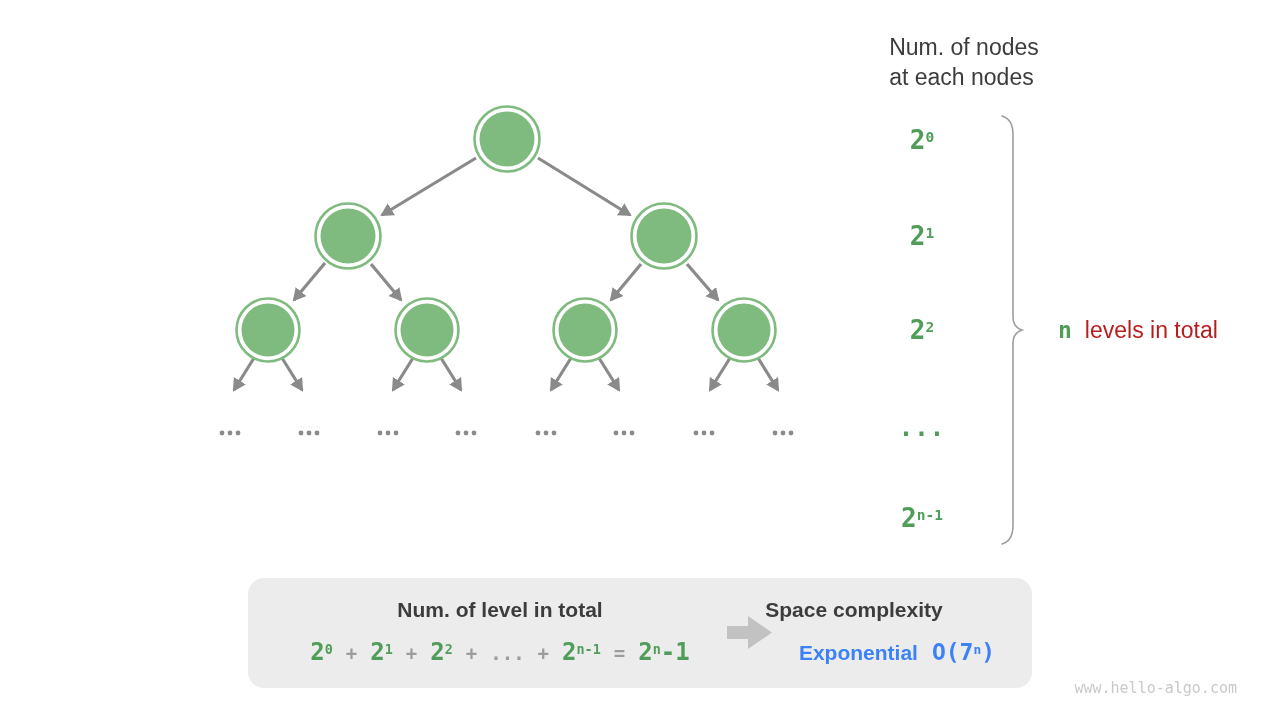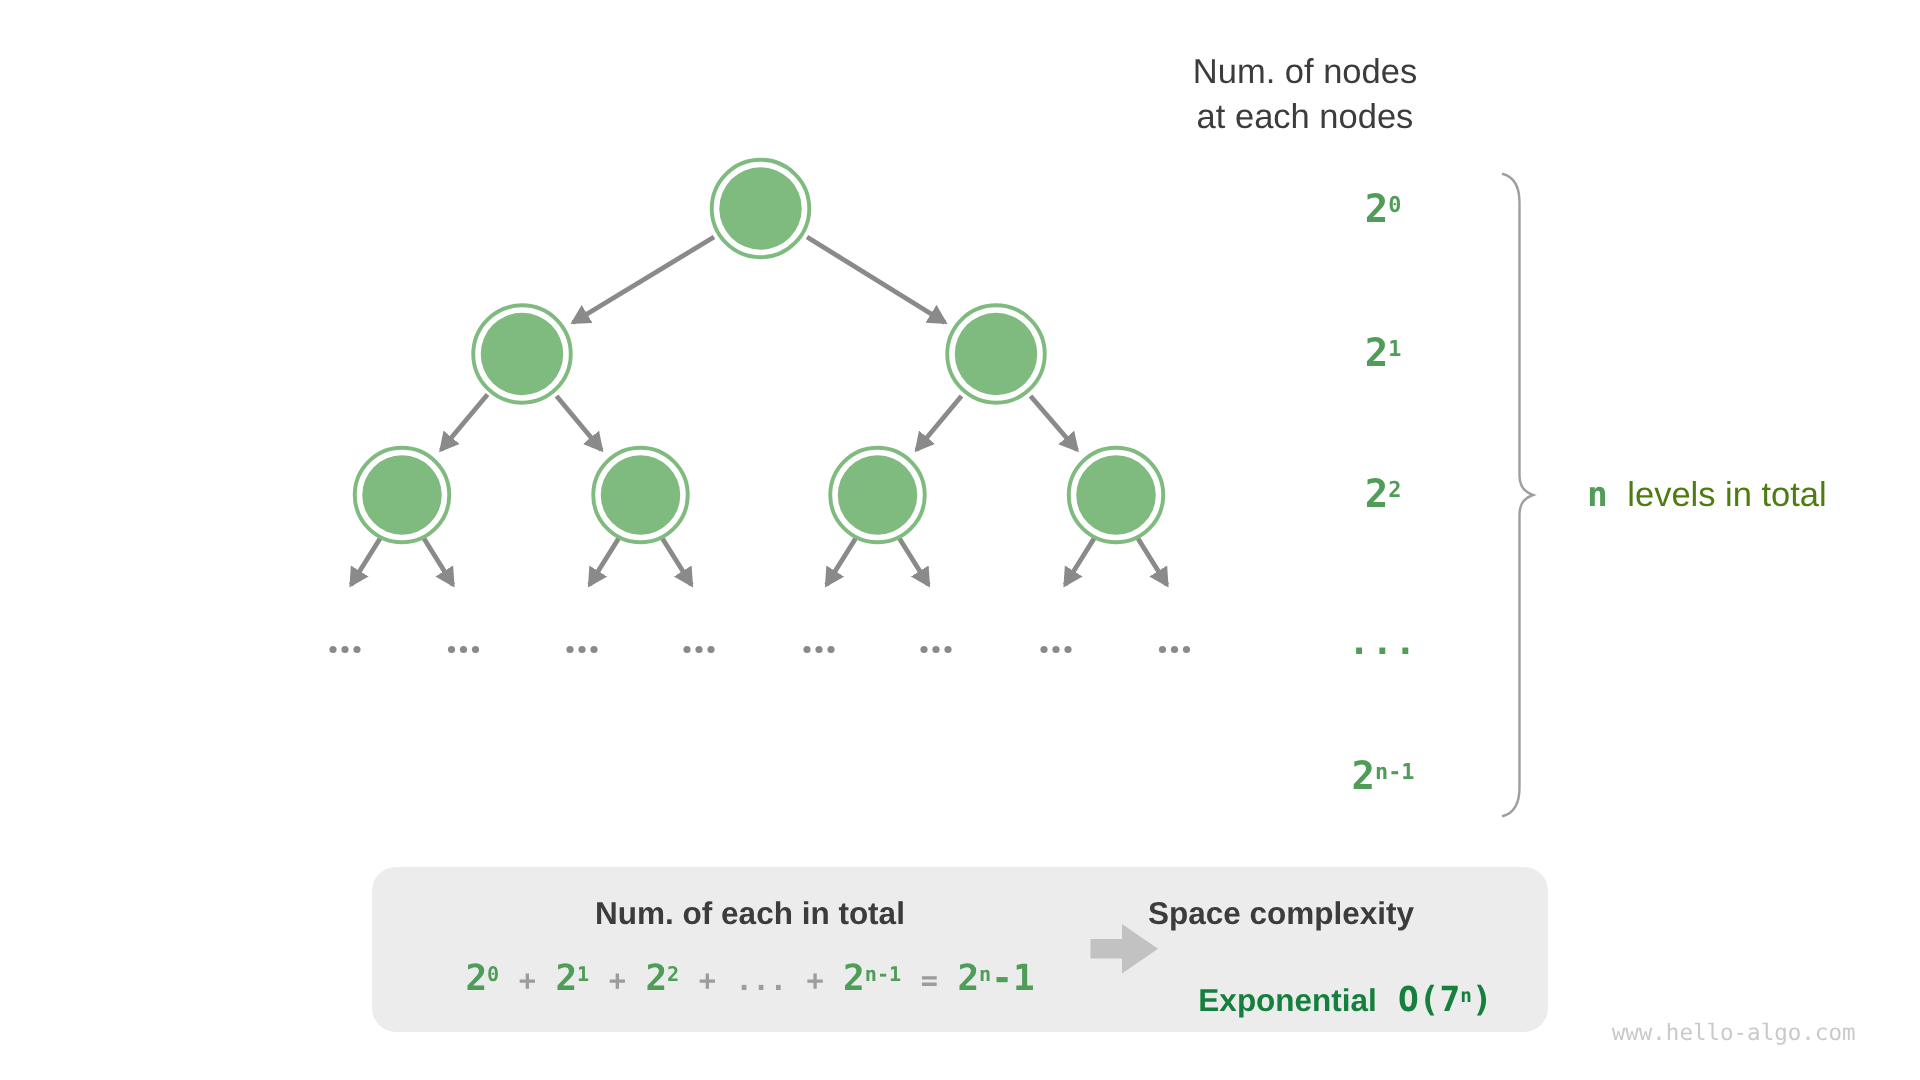--- a/index.html
+++ b/index.html
@@ -7,22 +7,22 @@
     width:1280px;height:720px;position:relative;overflow:hidden;
     background:#ffffff;
     font-family:"Liberation Sans",sans-serif;
   }
   .abs{position:absolute;}
   svg{display:block;}
   .layer{position:absolute;left:0;top:0;pointer-events:none;}
 
   
   .level-header{
-    left:870px;top:32px;transform:translateX(-50%);
-    text-align:center;font-size:23px;line-height:30px;font-weight:500;
+    left:964px;top:32px;transform:translateX(-50%);
+    font-size:23px;line-height:30px;font-weight:500;
     color:#3c3c3c;white-space:nowrap;
   }
 
   
   .lvl{
     left:922px;transform:translate(-50%,-50%);
     color:#4f9d58;font-family:"DejaVu Sans Mono",monospace;
     font-weight:bold;font-size:26px;white-space:nowrap;line-height:1;
   }
   .lvl sup, .term sup, .o-not sup{
@@ -31,21 +31,21 @@
   .lvl.dots{font-size:24px;letter-spacing:1px;}
 
   
   .brace-label{
     left:1058px;top:330px;transform:translateY(-50%);
     display:flex;align-items:baseline;gap:13px;white-space:nowrap;
   }
   .brace-label .n{
     color:#4f9d58;font-family:"DejaVu Sans Mono",monospace;font-weight:bold;font-size:23px;
   }
-  .brace-label .txt{color:#4d7c0f;font-size:23px;font-weight:500;}
+  .brace-label .txt{color:#b91c1c;font-size:23px;font-weight:500;}
 
   
   .summary-box{
     left:248px;top:578px;width:784px;height:110px;
     background:#ececec;border-radius:16px;
   }
   .box-title{
     transform:translateX(-50%);top:598px;
     font-size:21px;font-weight:bold;color:#3c3c3c;white-space:nowrap;
   }
@@ -56,21 +56,21 @@
   .term{
     color:#4f9d58;font-family:"DejaVu Sans Mono",monospace;
     font-weight:bold;font-size:24px;line-height:1;
   }
   .op{
     color:#9c9c9c;font-family:"DejaVu Sans Mono",monospace;
     font-weight:bold;font-size:19px;line-height:1;
   }
   .complexity{
     left:897px;top:653px;transform:translate(-50%,-50%);
-    display:flex;align-items:baseline;gap:14px;white-space:nowrap;color:#15803d;margin-top:15px;
+    display:flex;align-items:baseline;gap:14px;white-space:nowrap;color:#3b82f6;
   }
   .complexity .word{font-size:21px;font-weight:bold;}
   .o-not{font-family:"DejaVu Sans Mono",monospace;font-weight:bold;font-size:23px;line-height:1;}
 
   
   .watermark{
     right:43px;top:679px;
     font-family:"DejaVu Sans Mono",monospace;font-size:15px;color:#c9c9c9;
     white-space:nowrap;
   }
@@ -192,21 +192,21 @@
 <div class="abs lvl" style="top:236px"><span>2</span><sup>1</sup></div>
 <div class="abs lvl" style="top:330px"><span>2</span><sup>2</sup></div>
 <div class="abs lvl dots" style="top:428px">...</div>
 <div class="abs lvl" style="top:518px"><span>2</span><sup>n-1</sup></div>
 
 <div class="abs brace-label">
   <span class="n">n</span>
   <span class="txt">levels in total</span>
 </div>
 
-<div class="abs box-title" style="left:500px">Num. of each in total</div>
+<div class="abs box-title" style="left:500px">Num. of level in total</div>
 
 <div class="abs formula">
   <span class="term"><span>2</span><sup>0</sup></span>
   <span class="op">+</span>
   <span class="term"><span>2</span><sup>1</sup></span>
   <span class="op">+</span>
   <span class="term"><span>2</span><sup>2</sup></span>
   <span class="op">+</span>
   <span class="op">...</span>
   <span class="op">+</span>

